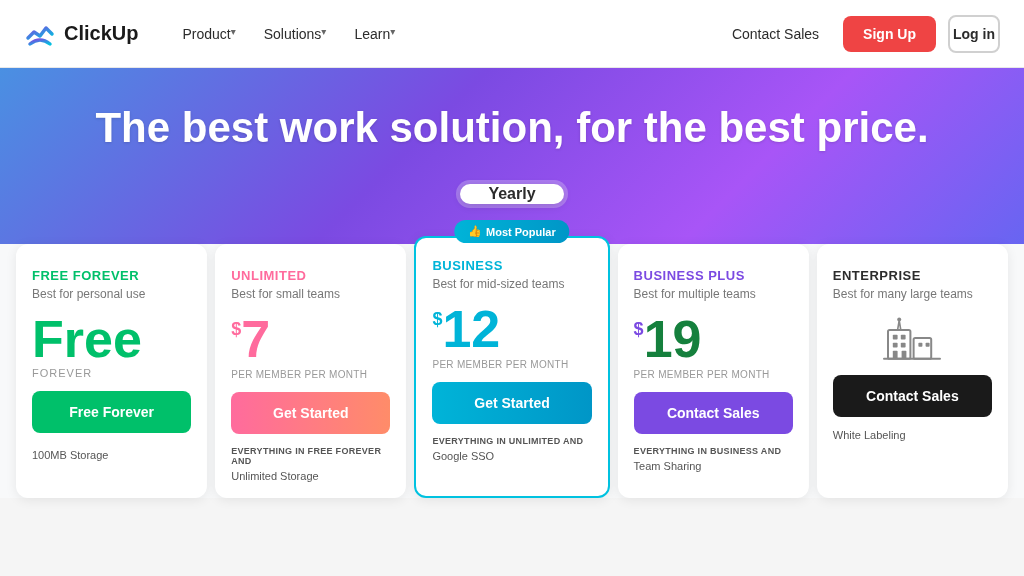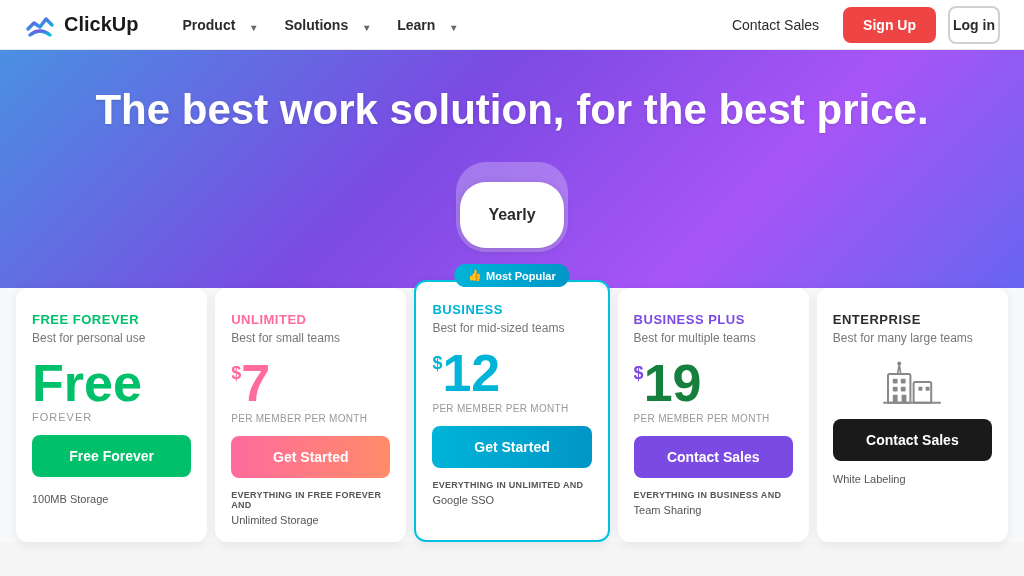--- a/index.html
+++ b/index.html
@@ -1,21 +1,21 @@
 <!DOCTYPE html>
 <html><head>
   <meta charset="utf-8">
   <style>
     * { margin: 0; padding: 0; box-sizing: border-box; }
     body { font-family: -apple-system, BlinkMacSystemFont, 'Segoe UI', sans-serif; width: 1024px; height: 576px; overflow: hidden; background: #f5f5f5; }
 
     
     .navbar {
       background: #fff;
-      height: 50px;
+      height: 68px;
       display: flex;
       align-items: center;
       padding: 0 24px;
       border-bottom: 1px solid #e8e8e8;
       position: relative;
       z-index: 10;
     }
     .logo {
       display: flex;
       align-items: center;
@@ -32,25 +32,25 @@
       font-weight: 700;
       color: #1a1a1a;
     }
     .nav-links {
       display: flex;
       gap: 4px;
       flex: 1;
     }
     .nav-item {
       display: flex;
-      align-items: flex-end;
-      gap: 16px;
+      align-items: flex-start;
+      gap: 0;
       padding: 8px 12px;
       font-size: 14px;
-      font-weight: 700;
+      font-weight: 400;
       color: #2c2c2c;
       cursor: pointer;
       border-radius: 6px;
     }
     .nav-chevron {
       font-size: 10px;
       color: #666;
     }
     .nav-actions {
       display: flex;
@@ -103,28 +103,27 @@
       text-shadow: 0 1px 3px rgba(0,0,0,0.15);
     }
     .toggle-container {
       display: inline-flex;
       background: rgba(255,255,255,0.25);
       border-radius: 30px;
       padding: 4px;
       gap: 0;
     }
     .toggle-btn {
-      padding: 24px 28px;
+      padding: 1px 28px;
       border-radius: 26px;
       border: none;
       font-size: 16px;
       font-weight: 600;
       cursor: pointer;
       transition: all 0.2s;
-      margin-top: 16px;
     }
     .toggle-btn.active {
       background: #fff;
       color: #2c2c2c;
       box-shadow: 0 2px 8px rgba(0,0,0,0.15);
     }
     .toggle-btn.inactive {
       background: transparent;
       color: #fff;
     }

